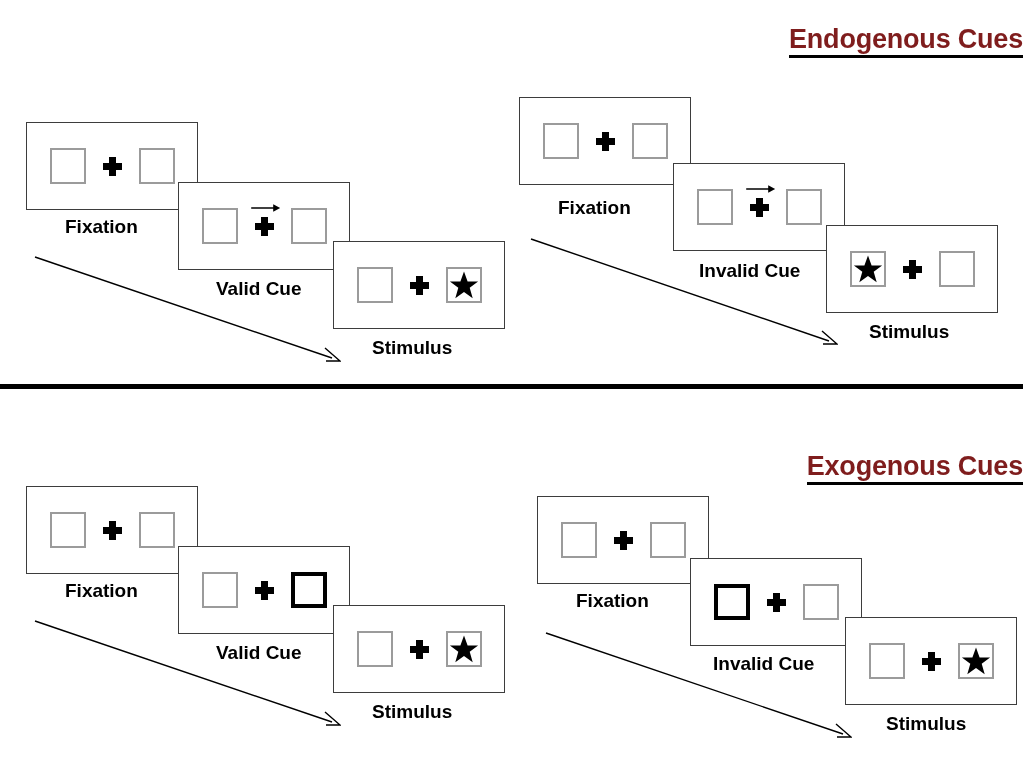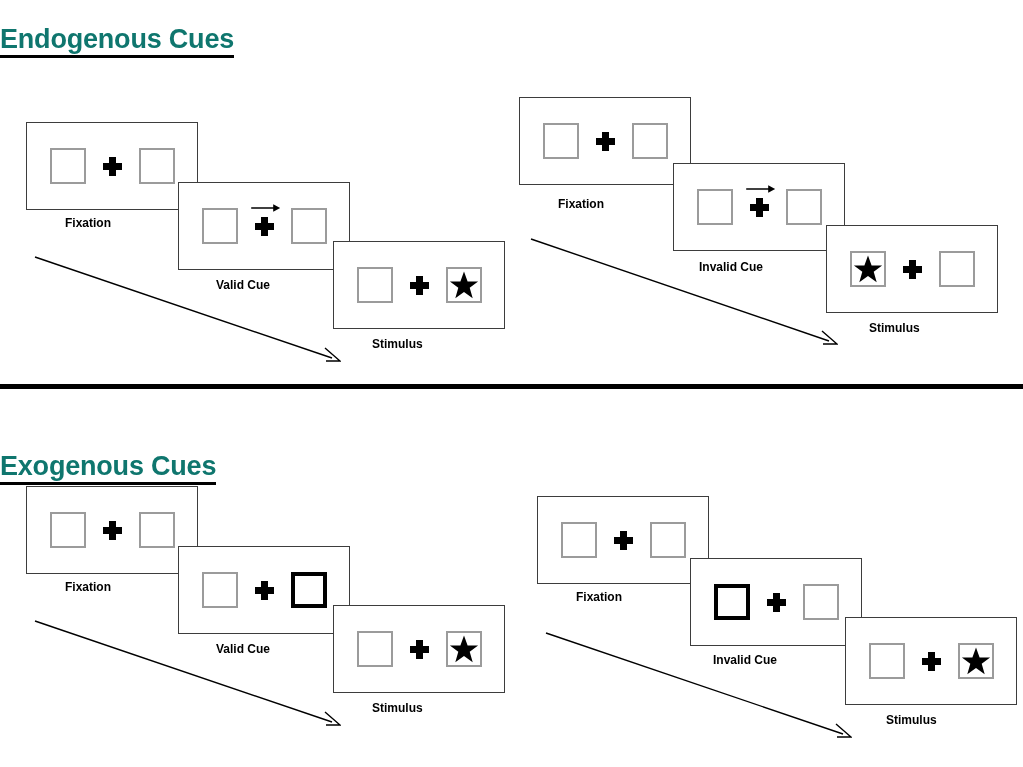--- a/index.html
+++ b/index.html
@@ -11,24 +11,24 @@
     width: 1023px;
     height: 767px;
     position: relative;
     font-family: "Liberation Sans", sans-serif;
     overflow: hidden;
   }
 
   .section-title {
     position: absolute;
     width: 100%;
-    text-align: left;
+    text-align: right;
     font-size: 27px;
     font-weight: bold;
-    color: #0f766e;
+    color: #7f1d1d;
     letter-spacing: -0.2px;
   }
   .section-title span {
     border-bottom: 3px solid #000;
     padding-bottom: 1px;
   }
 
   .divider {
     position: absolute;
     left: 0;
@@ -108,21 +108,21 @@
     transform: translateX(-46%);
     top: -15px;
     width: 30px;
     height: 12px;
   }
   .cue-arrow svg { display:block; width:100%; height:100%; }
 
   
   .caption {
     position: absolute;
-    font-size: 12px;
+    font-size: 19px;
     font-weight: bold;
     color: #000000;
     white-space: nowrap;
   }
 
   
   .time-arrow {
     position: absolute;
     pointer-events: none;
   }

